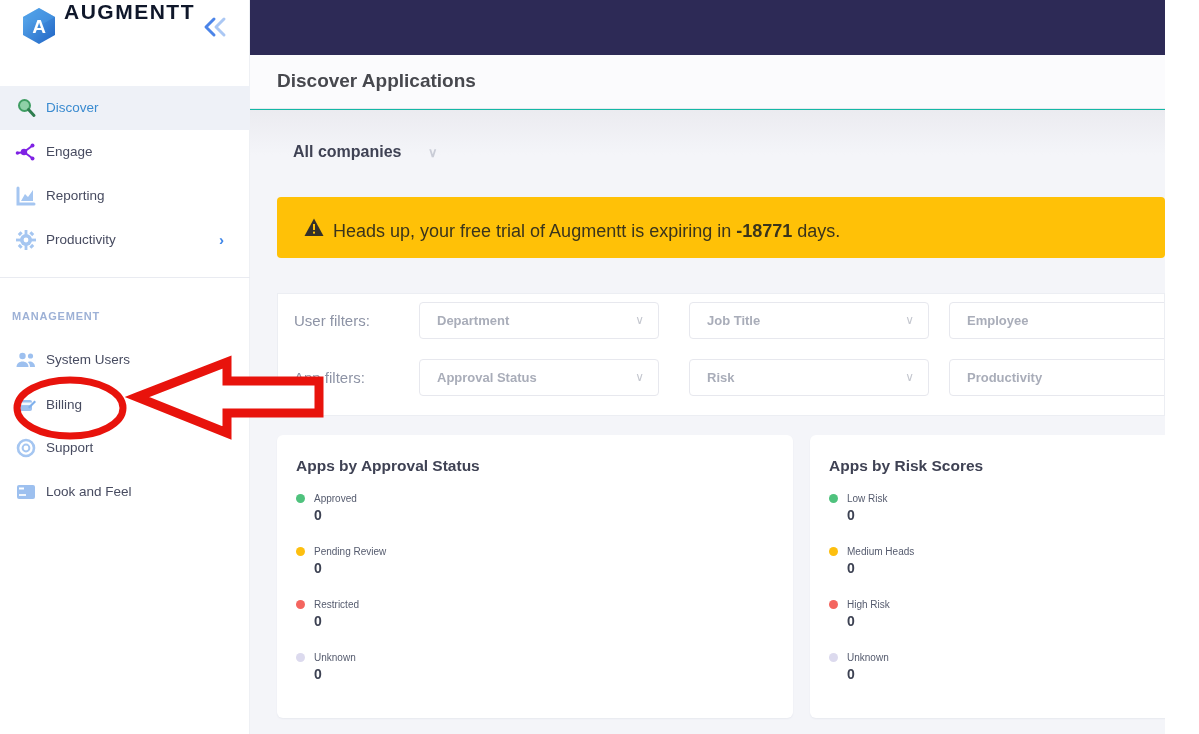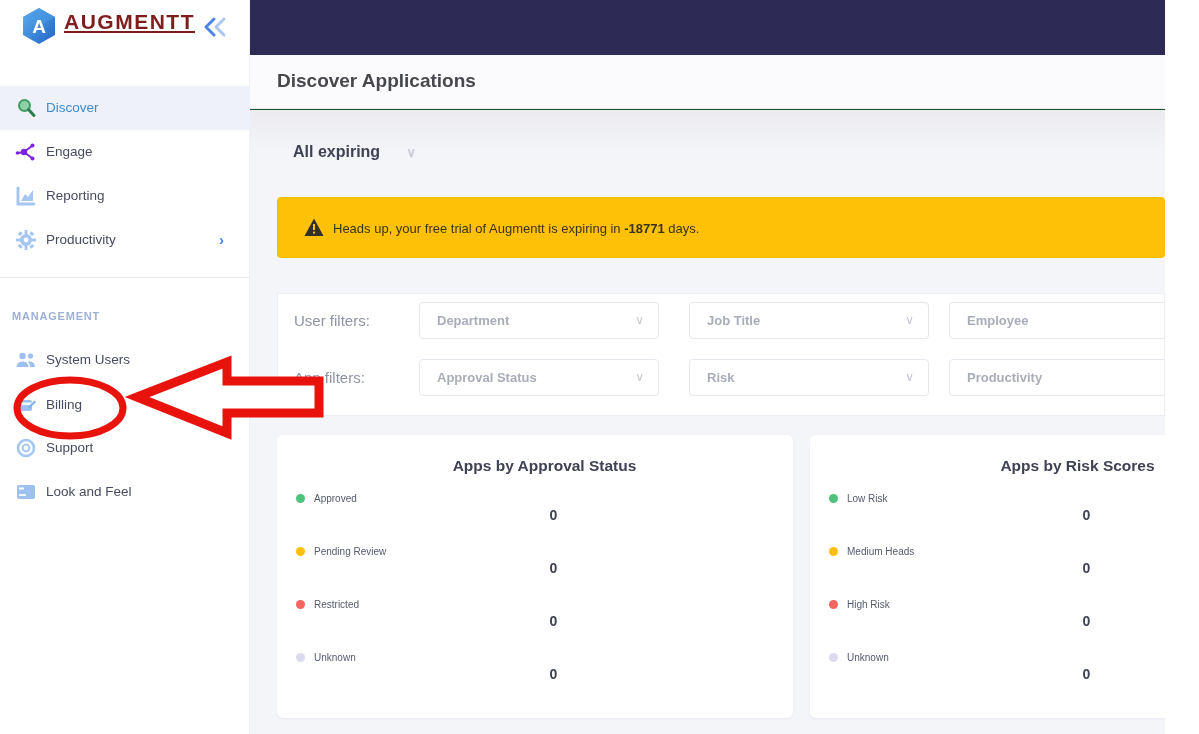--- a/index.html
+++ b/index.html
@@ -5,53 +5,53 @@
   * { margin:0; padding:0; box-sizing:border-box; }
   html,body { width:1199px; height:734px; background:#ffffff; overflow:hidden;
               font-family:"Liberation Sans", sans-serif; }
   .stage { position:relative; width:1199px; height:734px; background:#ffffff; }
 
   
   .sidebar { position:absolute; left:0; top:0; width:250px; height:734px;
              background:#ffffff; border-right:1px solid #eef0f4; z-index:2; }
   .brand-row { position:absolute; left:0; top:0; width:250px; height:68px; }
   .brand-logo { position:absolute; left:20px; top:7px; width:38px; height:38px; }
-  .brand-name { position:absolute; left:64px; top:10px; font-size:21px; font-weight:800;
-                letter-spacing:1.5px; color:#7f1d1d;text-decoration:underline; }
+  .brand-name { position:absolute; left:64px; top:0; font-size:21px; font-weight:800;
+                letter-spacing:1.5px; color:#0f172a; }
   .collapse-btn { position:absolute; left:202px; top:15px; width:28px; height:24px; cursor:pointer; }
 
   .nav-item { position:absolute; left:0; width:250px; height:44px; cursor:pointer; }
   .nav-item.active { background:#eef1f7;text-decoration:underline; }
   .nav-icon { position:absolute; left:15px; top:11px; width:22px; height:22px; }
   .nav-label { position:absolute; left:46px; top:14px; font-size:13.5px; color:#474b60; font-weight:500; }
   .nav-label.blue { color:#3a8bd0; }
   .nav-chevron { position:absolute; right:26px; top:13px; font-size:15px; color:#3f86e8; font-weight:700; }
 
   .sidebar-divider { position:absolute; left:0; top:277px; width:250px; height:1px; background:#e9ebf1; }
   .section-label { position:absolute; left:12px; top:310px; font-size:11px; font-weight:700;
                    letter-spacing:.8px; color:#9db1d6; }
 
   
   .content { position:absolute; left:250px; top:0; width:915px; height:734px;
-             background:#14532d; overflow:hidden;text-align:center; }
+             background:#14b8a6; overflow:hidden; }
   .topbar { position:absolute; left:0; top:0; width:915px; height:55px; background:#2d2a56; }
   .page-header { position:absolute; left:0; top:55px; width:915px; height:54px;
                  background:#fbfbfd; border-bottom:1px solid #e9eaef; }
   .page-title { position:absolute; left:27px; top:15px; font-size:19px; font-weight:700; color:#47484e; }
   .content-body { position:absolute; left:0; top:110px; width:915px; height:624px;
                   background:linear-gradient(#ebebf0, #f4f5f9 45px); }
 
   .company-select { position:absolute; left:43px; top:33px; cursor:pointer; }
   .company-label { font-size:16px; font-weight:700; color:#3f4254; }
   .company-chevron { margin-left:22px; font-size:13px; color:#c9ccd6; font-weight:700; }
 
   .banner { position:absolute; left:27px; top:87px; width:888px; height:61px;
             background:#ffc107; border-radius:4px; }
   .banner-icon { position:absolute; left:27px; top:21px; width:20px; height:19px; }
-  .banner-text { position:absolute; left:56px; top:24px; font-size:13px; color:#3a341c; }
+  .banner-text { position:absolute; left:56px; top:24px; font-size:18px; color:#3a341c; }
   .banner-days { font-weight:800; }
 
   .filter-panel { position:absolute; left:27px; top:183px; width:888px; height:123px;
                   background:#ffffff; border:1px solid #eceef3; overflow:hidden; }
   .filter-row { position:absolute; left:0; width:888px; height:37px; }
   .filter-row.r1 { top:8px; } .filter-row.r2 { top:65px; }
   .filter-label { position:absolute; left:16px; top:10px; font-size:15px; font-weight:400; color:#8d93a5; }
   .dropdown { position:absolute; top:0; width:240px; height:37px; background:#ffffff;
               border:1px solid #e7e8ee; border-radius:4px; cursor:pointer; }
   .dd-1 { left:141px; } .dd-2 { left:411px; } .dd-3 { left:671px; }
@@ -197,21 +197,21 @@
   <div class="content">
     <div class="topbar"></div>
 
     <div class="page-header">
       <div class="page-title">Discover Applications</div>
     </div>
 
     <div class="content-body">
 
       <div class="company-select">
-        <span class="company-label">All expiring</span>
+        <span class="company-label">All companies</span>
         <span class="company-chevron">∨</span>
       </div>
 
       <div class="banner" style="background-color: rgb(255, 193, 7);">
         <svg class="banner-icon" viewBox="0 0 20 19">
           <path d="M10 0.5 L19.5 18 H0.5 Z" fill="#33302a"></path>
           <rect x="9" y="6" width="2" height="6" fill="#ffc107"></rect>
           <rect x="9" y="13.6" width="2" height="2" fill="#ffc107"></rect>
         </svg>
         <div class="banner-text">

